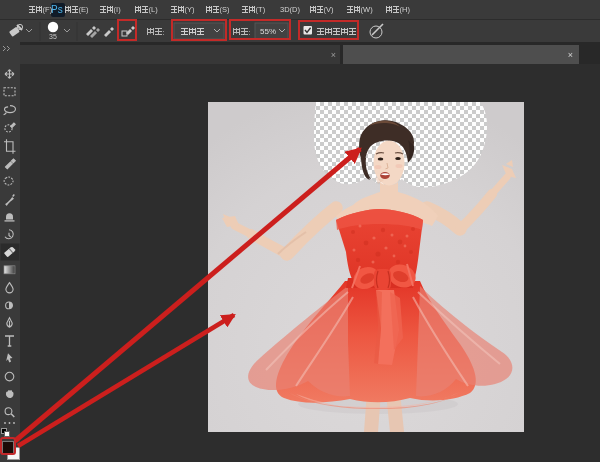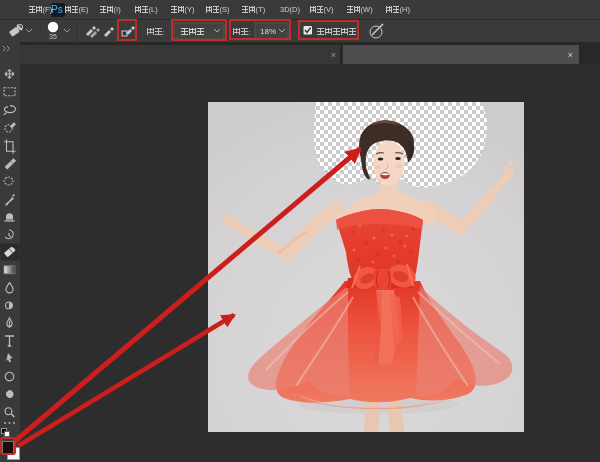--- a/index.html
+++ b/index.html
@@ -81,21 +81,21 @@
     <path d="M305,11 l2,2.4 l3.6,-4.6" stroke="#333" stroke-width="1.4" fill="none"></path>
 
     <g transform="translate(369,5)" stroke="#c9c9c9" fill="none">
       <circle cx="7" cy="8" r="6"></circle>
       <path d="M3,11 L11,3 L14,0" stroke-width="1.6"></path>
     </g>
   </svg>
   <div class="lbl" style="left:147px;top:7px;color:#c4c4c4"><span class="cn2 co2"></span><span class="cn co"></span>:</div>
   <div class="lbl" style="left:181px;top:7px;color:#dcdcdc"><span class="cn co"></span><span class="cn2 co2"></span><span class="cn co"></span></div>
   <div class="lbl" style="left:233px;top:7px;color:#c4c4c4"><span class="cn2 co2"></span><span class="cn co"></span>:</div>
-  <div class="lbl" style="left:260px;top:7px;color:#dcdcdc">18%</div>
+  <div class="lbl" style="left:260px;top:7px;color:#dcdcdc">55%</div>
   <div class="lbl" style="left:317px;top:7px;color:#d0d0d0"><span class="cn co"></span><span class="cn2 co2"></span><span class="cn co"></span><span class="cn2 co2"></span><span class="cn co"></span></div>
 </div>
 
 <div class="redbox" style="left:117px;top:19px;width:20px;height:22px"></div>
 <div class="redbox" style="left:171px;top:19px;width:56px;height:22px"></div>
 <div class="redbox" style="left:229px;top:19px;width:62px;height:21px"></div>
 <div class="redbox" style="left:298px;top:20px;width:61px;height:20px"></div>
 
 <div id="tabbar">
   <div style="position:absolute;left:19px;top:3px;width:321px;height:19px;background:#373737;color:#9b9b9b;">

